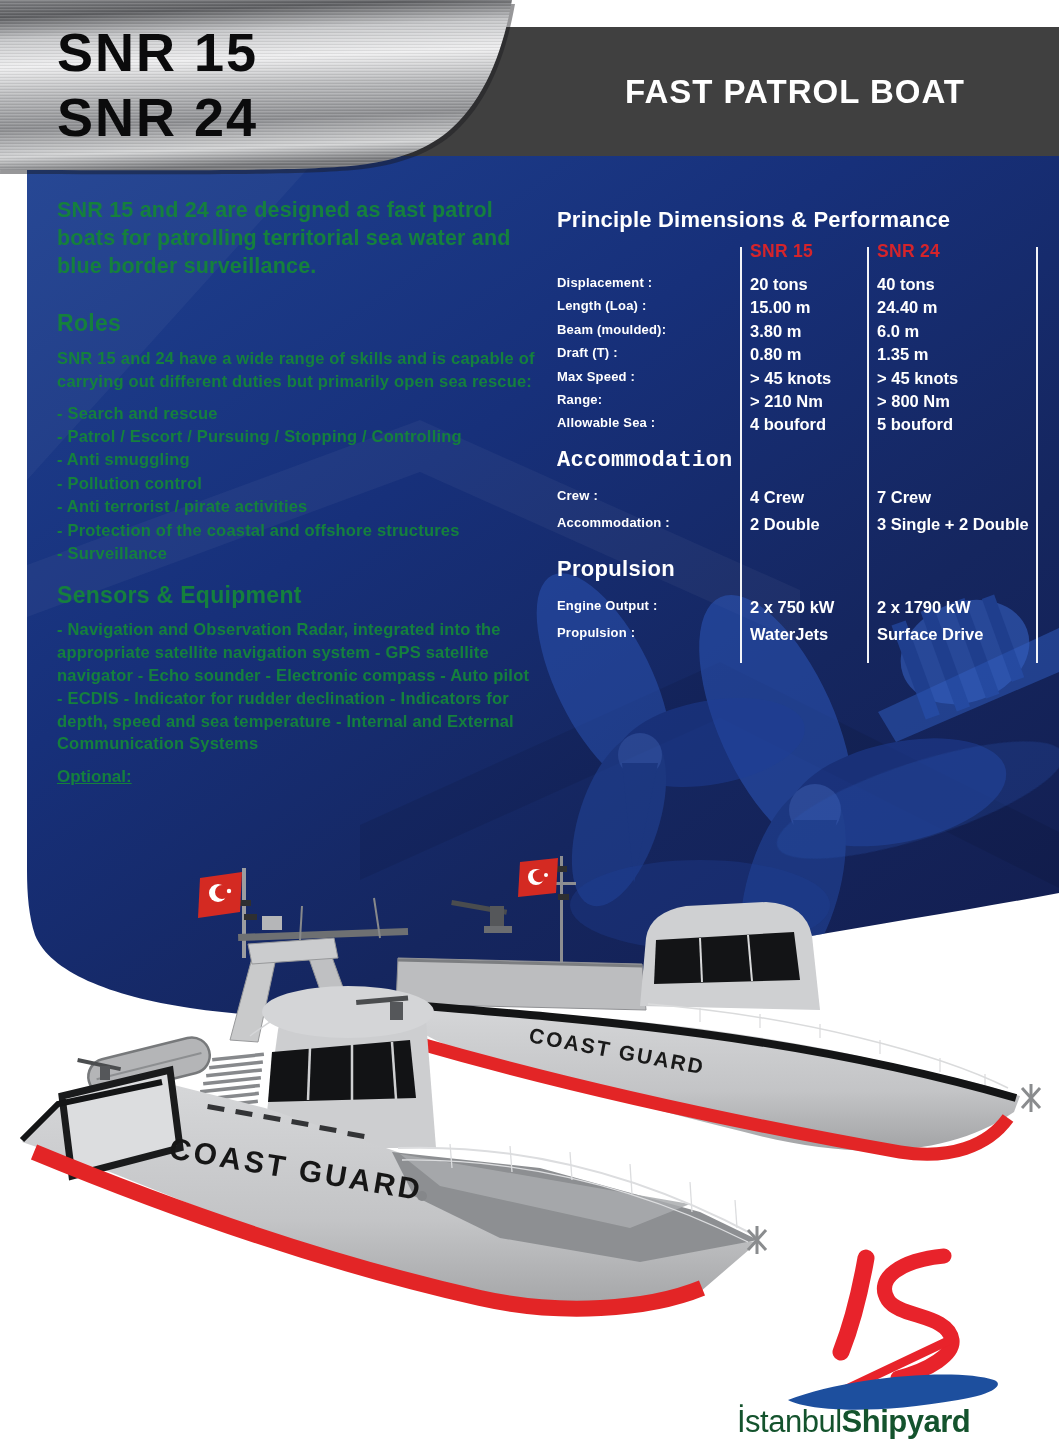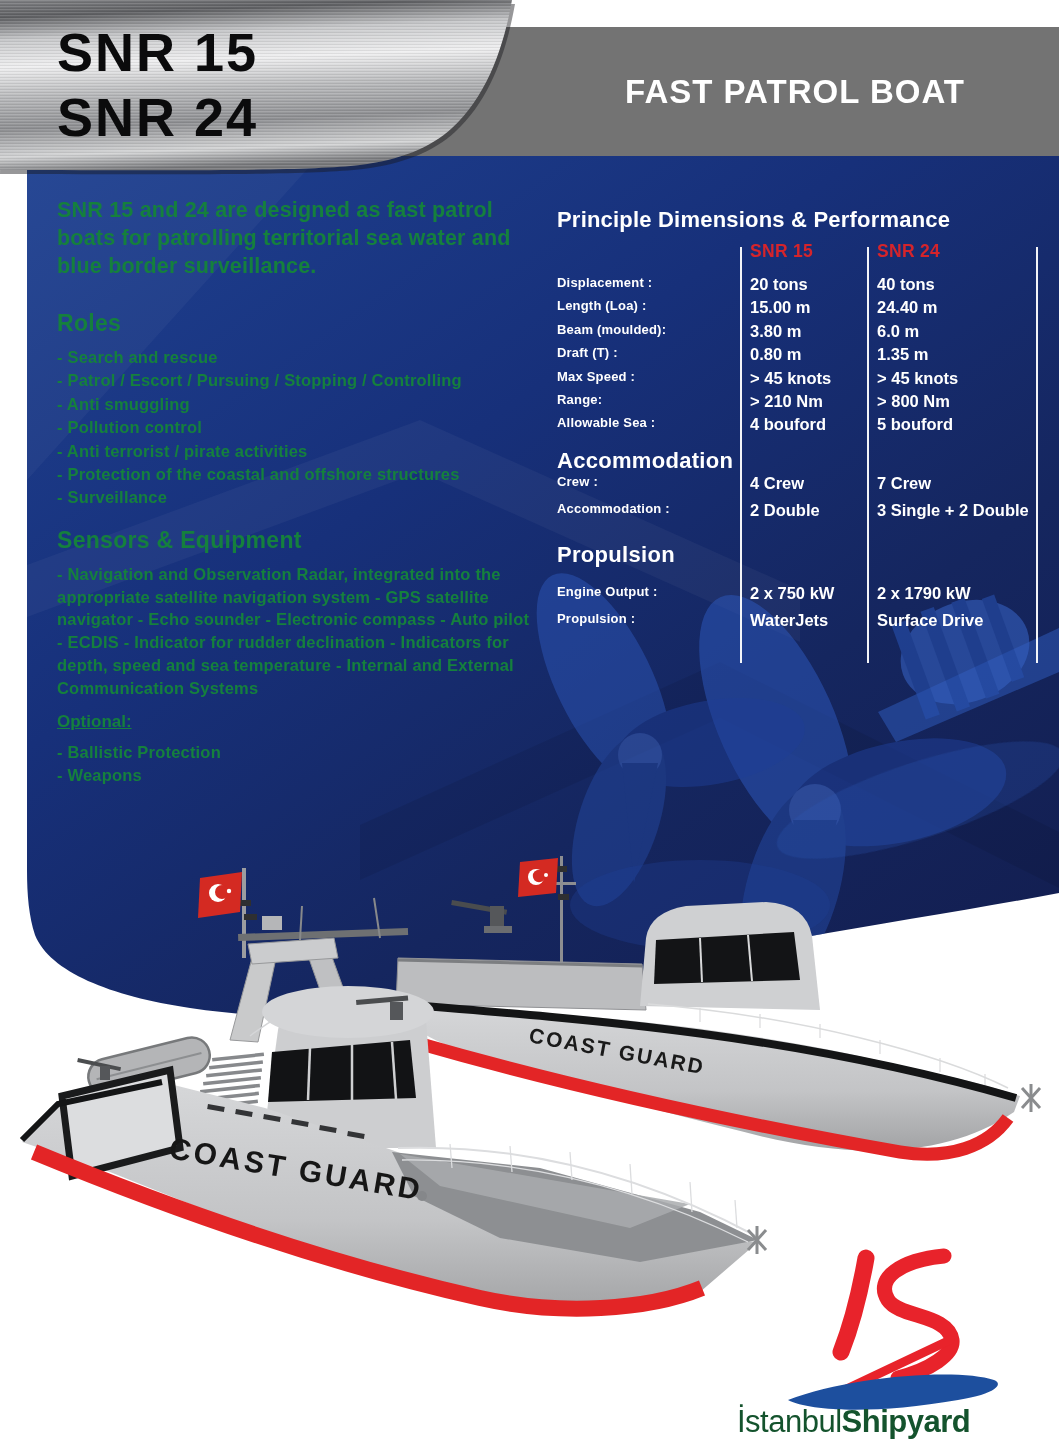--- a/index.html
+++ b/index.html
@@ -1,21 +1,21 @@
 <!DOCTYPE html>
 <html><head>
 <meta charset="utf-8">
 <style>
   html,body{margin:0;padding:0;background:#e8e8e8;}
   #page{position:relative;width:1059px;height:1440px;background:#ffffff;overflow:hidden;
         font-family:"Liberation Sans",sans-serif;margin:0 auto;}
   #page *{box-sizing:border-box;}
   .abs{position:absolute;}
   
-  #red-band{left:380px;top:27px;width:679px;height:129px;background:#737373;}
+  #red-band{left:380px;top:27px;width:679px;height:129px;background:#404040;}
   #banner-title{left:180px;top:46px;width:470px;text-align:center;color:#fff;
       font-size:33px;font-weight:800;letter-spacing:1px;white-space:nowrap;}
   #model-names{left:57px;top:20px;color:#0b0b0c;font-size:54px;line-height:65px;
       font-weight:800;letter-spacing:2px;}
   
   #left-col{left:57px;top:196px;width:482px;color:#15803d;}
   .intro{font-size:21.5px;line-height:28px;font-weight:600;width:472px;letter-spacing:.2px;}
   .h2{font-size:23px;font-weight:700;letter-spacing:.3px;}
   #roles-heading{margin-top:30px;}
   .body-txt{font-size:16.5px;line-height:22.8px;font-weight:600;letter-spacing:.2px;}
@@ -29,21 +29,21 @@
   #specs{left:557px;top:207px;width:486px;color:#fff;}
   #specs-heading{font-size:22px;font-weight:700;letter-spacing:.2px;white-space:nowrap;}
   .col-head{position:absolute;top:0;font-size:17.5px;font-weight:700;color:#d5242b;letter-spacing:.3px;}
   .spec-row{position:relative;height:23.4px;}
   .spec-row .lb{position:absolute;left:0;font-weight:700;font-size:13px;letter-spacing:.2px;white-space:nowrap;}
   .spec-row .v1{position:absolute;left:193px;font-weight:600;font-size:16.5px;white-space:nowrap;}
   .spec-row .v2{position:absolute;left:320px;font-weight:600;font-size:16.5px;white-space:nowrap;}
   #spec-table{position:relative;margin-top:8px;}
   #dim-head{position:relative;height:34px;}
   .h2b{font-size:22px;font-weight:700;letter-spacing:.3px;}
-  #accom-heading{margin-top:9px;}
+  #accom-heading{margin-top:9px;margin-bottom:15px;font-family:Liberation Mono, monospace;}
   #prop-heading{margin-top:14px;margin-bottom:16px;}
   .vline{position:absolute;top:247px;width:2px;height:416px;background:rgba(255,255,255,.95);}
   
   #logo-text{left:737px;top:1404px;font-size:31px;color:#14532d;letter-spacing:-0.5px;white-space:nowrap;}
   #logo-text .light{font-weight:400;}
   #logo-text .bold{font-weight:700;}
   svg{display:block;}
 </style>
 </head>
 <body>
@@ -136,37 +136,34 @@
   </svg>
   <div class="abs" id="model-names">
     <div>SNR 15</div>
     <div>SNR 24</div>
   </div>
 
   <div class="abs" id="left-col">
     <div class="intro">SNR 15 and 24 are designed as fast patrol boats for patrolling territorial sea water and blue border surveillance.</div>
 
     <div class="h2" id="roles-heading">Roles</div>
+    <div class="body-txt" id="roles-desc">SNR 15 and 24 have a wide range of skills and is capable of carrying out different duties but primarily open sea rescue:</div>
     <ul class="plain">
       <li>- Search and rescue</li>
       <li>- Patrol / Escort / Pursuing / Stopping / Controlling</li>
       <li>- Anti smuggling</li>
       <li>- Pollution control</li>
       <li>- Anti terrorist / pirate activities</li>
       <li>- Protection of the coastal and offshore structures</li>
       <li>- Surveillance</li>
     </ul>
 
     <div class="h2" id="sensors-heading">Sensors &amp; Equipment</div>
     <div class="body-txt" id="sensors-desc">- Navigation and Observation Radar, integrated into the appropriate satellite navigation system - GPS satellite navigator - Echo sounder - Electronic compass - Auto pilot - ECDIS - Indicator for rudder declination - Indicators for depth, speed and sea temperature - Internal and External Communication Systems</div>
     <div id="optional-label">Optional:</div>
-    <ul class="plain">
-      <li>- Ballistic Protection</li>
-      <li>- Weapons</li>
-    </ul>
   </div>
 
   <div class="abs" id="specs">
     <div id="specs-heading">Principle Dimensions &amp; Performance</div>
 
     <div id="spec-table">
       <div id="dim-head">
         <span class="col-head" style="left:193px">SNR 15</span>
         <span class="col-head" style="left:320px">SNR 24</span>
       </div>

